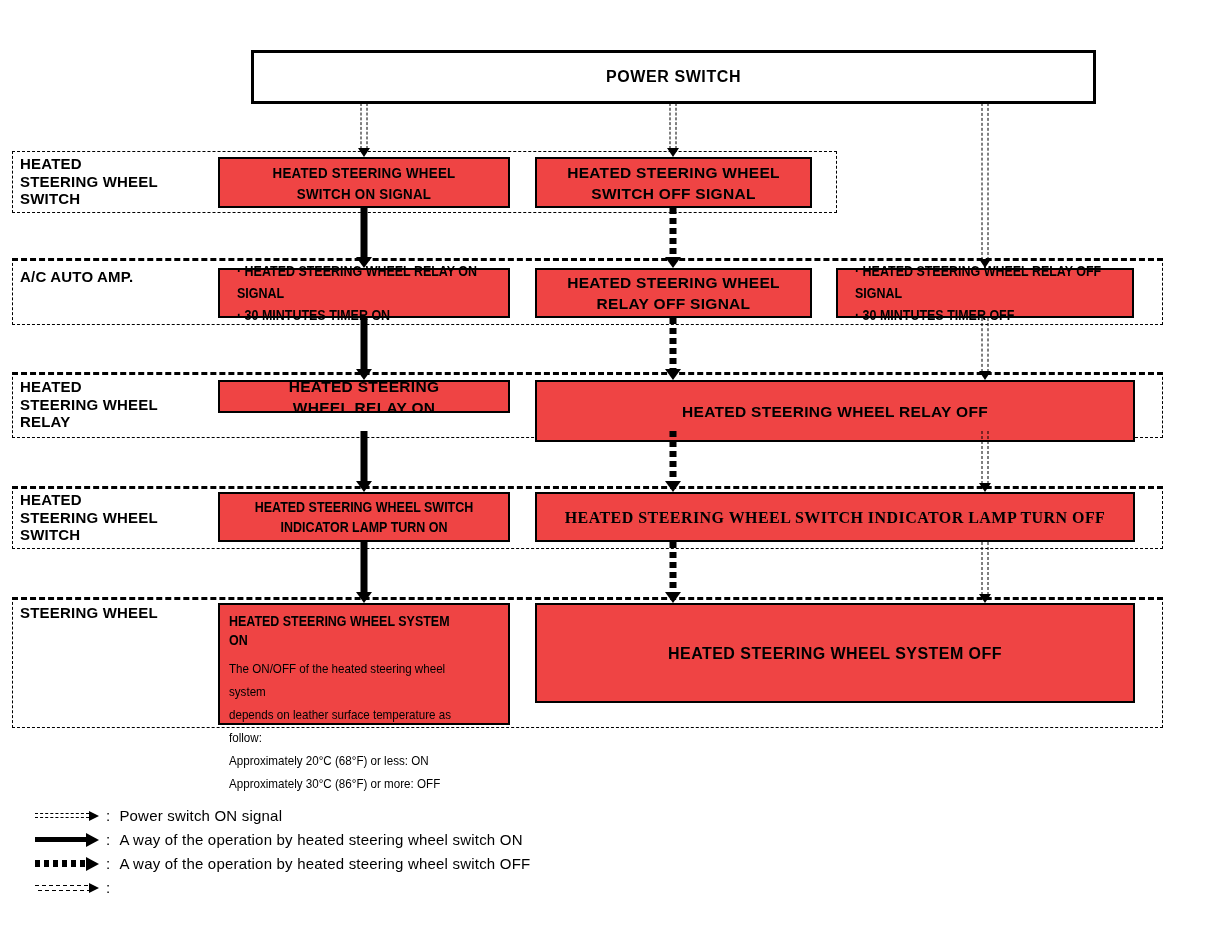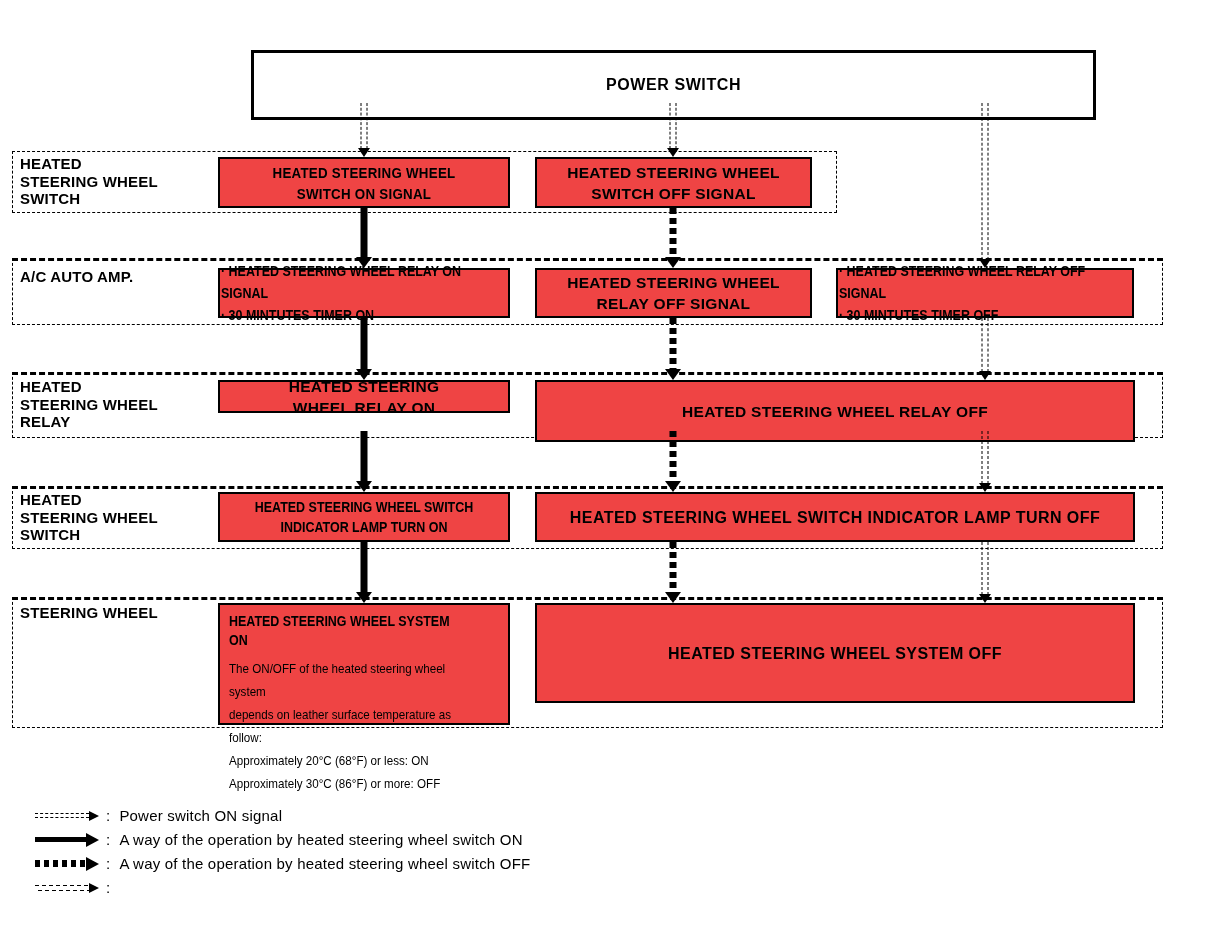--- a/index.html
+++ b/index.html
@@ -4,21 +4,21 @@
 <style>
   html,body{margin:0;padding:0;background:#ffffff;}
   .canvas{
     position:relative;width:1216px;height:944px;background:#ffffff;
     font-family:"Liberation Sans","DejaVu Sans",sans-serif;color:#000;
     overflow:hidden;
   }
   .pre{white-space:pre-line;}
   
   .power-box{
-    position:absolute;left:251px;top:50px;width:845px;height:70px;
+    position:absolute;left:251px;top:50px;width:845px;height:54px;
     border:3px solid #000;box-sizing:border-box;background:#fff;
     display:flex;align-items:center;justify-content:center;
     font-size:16px;font-weight:bold;letter-spacing:.6px;
   }
   .row-container{
     position:absolute;box-sizing:border-box;background:#fff;
     border:1px dashed #000;
   }
   .row-container.heavy-top{border-top:3px dashed #000;}
   .row-label{
@@ -26,21 +26,21 @@
     line-height:17.5px;letter-spacing:.2px;white-space:pre-line;
   }
   .node{
     position:absolute;border:2px solid #000;box-sizing:border-box;background:#ef4444;
     display:flex;align-items:center;justify-content:center;text-align:center;
     font-size:15.5px;font-weight:bold;line-height:21px;letter-spacing:.3px;
   }
   .node .inner{width:100%;}
   
   .cond{transform:scaleX(.86);transform-origin:0 50%;width:116.3%;flex:none;}
-  .node.bullets{justify-content:flex-start;text-align:left;padding:2px 1px;
+  .node.bullets{justify-content:flex-start;text-align:left;padding:2px 17px;
     font-size:14.5px;line-height:22px;letter-spacing:0;}
   .node.cond-center .inner{font-size:14.5px;line-height:20px;letter-spacing:0;}
   .node.wide-one-line{font-size:16px;letter-spacing:.45px;}
   .sys-on{align-items:flex-start;justify-content:flex-start;text-align:left;padding:7px 9px;}
   .sys-on .heading{font-size:14.5px;font-weight:bold;letter-spacing:0;line-height:19px;margin-bottom:7px;}
   .sys-on .body{font-size:13.5px;font-weight:normal;letter-spacing:0;line-height:23px;}
   .sys-on .wrap{transform:scaleX(.86);transform-origin:0 0;width:116.3%;}
   
   .varrow{position:absolute;width:16px;}
   .varrow .line{position:absolute;top:0;left:50%;transform:translateX(-50%);}
@@ -119,21 +119,21 @@
   </div>
 
   <div class="row-container heavy-top" style="left:12px;top:486px;width:1151px;height:63px;"></div>
   <div class="row-label pre" style="top:491px;">HEATED
 STEERING WHEEL
 SWITCH</div>
   <div class="node cond-center" style="left:218px;top:492px;width:292px;height:50px;">
     <div class="inner cond pre" style="transform-origin:50% 50%;">HEATED STEERING WHEEL SWITCH
 INDICATOR LAMP TURN ON</div>
   </div>
-  <div class="node wide-one-line" style="left:535px;top:492px;width:600px;height:50px;">
+  <div class="node wide-one-line" style="left:535px;top:492px;width:600px;height:50px;font-family:Liberation Serif, serif;">
     <div class="inner pre">HEATED STEERING WHEEL SWITCH INDICATOR LAMP TURN OFF</div>
   </div>
 
   <div class="row-container heavy-top" style="left:12px;top:597px;width:1151px;height:131px;"></div>
   <div class="row-label pre" style="top:604px;">STEERING WHEEL</div>
   <div class="node sys-on" style="left:218px;top:603px;width:292px;height:122px;">
     <div class="wrap">
       <div class="heading">HEATED STEERING WHEEL SYSTEM ON</div>
       <div class="body pre">The ON/OFF of the heated steering wheel system
 depends on leather surface temperature as follow:

